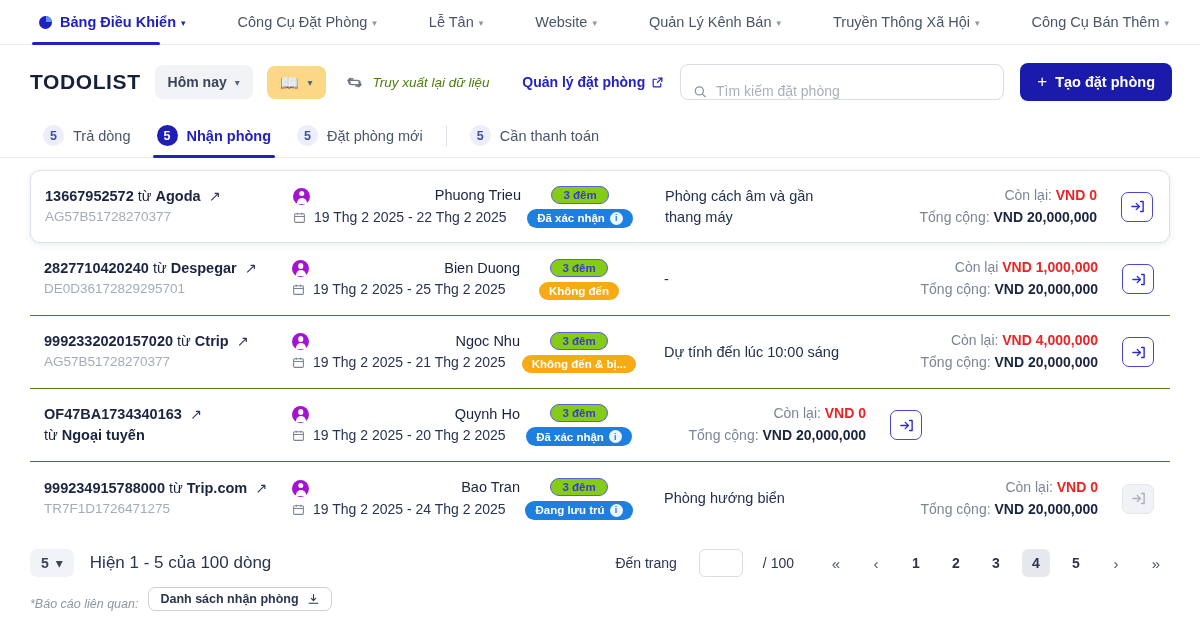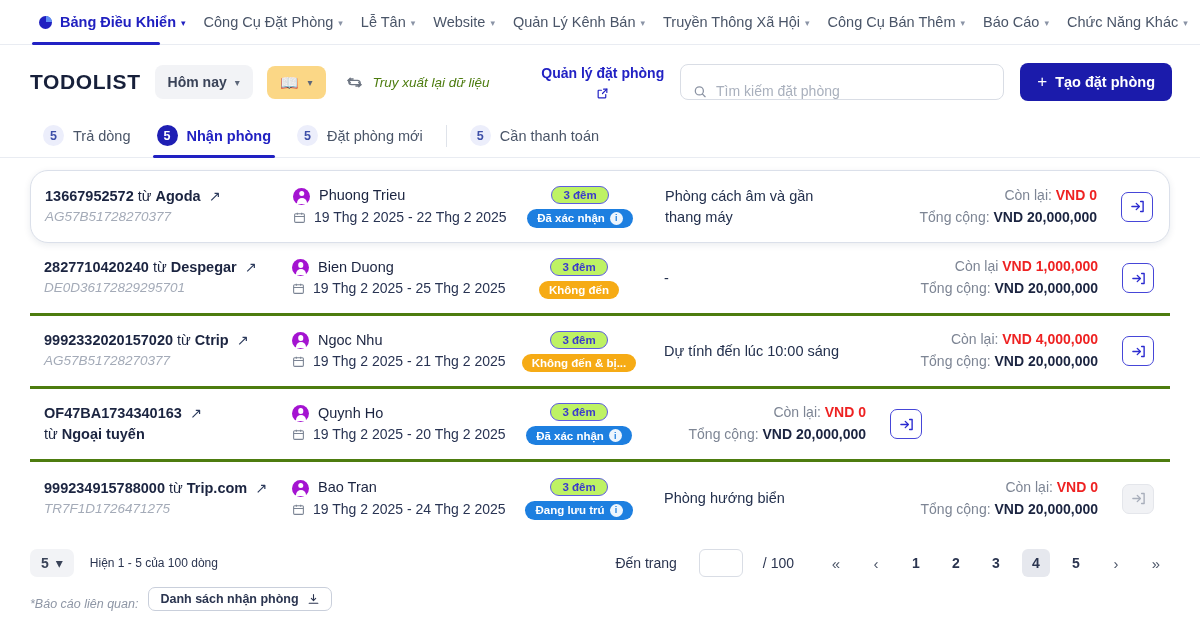--- a/index.html
+++ b/index.html
@@ -11,20 +11,21 @@
     overflow: hidden;
   }
 
   
   .topnav {
     height: 45px;
     display: flex; align-items: flex-start;
     padding: 0 14px 0 30px;
     border-bottom: 1px solid #e9ecf2;
     position: relative;
+    gap: 34px;
   }
   .nav-item {
     display: flex; align-items: center; gap: 5px;
     font-size: 14.5px; color: #4a5568;
     padding: 0 9px; height: 44px; white-space: nowrap;
     cursor: pointer;
   }
   .nav-item.active { color: #2020c0; font-weight: bold; }
   .nav-item .caret {
     font-size: 9px; color: #8a93a5; transform: translateY(1px);
@@ -69,21 +70,21 @@
     display: flex; align-items: center; gap: 9px;
     font-size: 13.5px; font-style: italic; color: #4d7c0f;
     margin-left: 6px; cursor: pointer;
   }
   .refresh svg { flex: none; }
   .header-right {
     margin-left: auto; display: flex; align-items: center; gap: 16px;
   }
   .link-manage {
     display: flex; align-items: center; gap: 6px;
-    font-size: 14px; font-weight: bold; color: #2222c4; cursor: pointer; flex-direction: column;
+    font-size: 14px; font-weight: bold; color: #2222c4; cursor: pointer;
   }
   .searchbox {
     width: 324px; height: 36px;
     border: 1px solid #d9dde5; border-radius: 8px;
     display: flex; align-items: flex-end; gap: 9px; padding: 0 12px;
   }
   .searchbox input {
     border: none; outline: none; font-size: 14px;
     font-family: inherit; color: #333; width: 100%; background: transparent;
   }
@@ -120,39 +121,39 @@
     content: ""; position: absolute; left: 9px; right: 9px; bottom: -1px;
     height: 3px; background: #2121c2; border-radius: 2px;
   }
   .tab-sep { width: 1px; height: 22px; background: #dfe3ea; margin: 0 10px 4px 10px; }
 
   
   .list { padding: 12px 30px 0 30px; }
   .row {
     display: flex; align-items: center;
     height: 73px; padding: 0 16px 0 14px;
-    border-bottom: 3px solid #4d7c0f;
+    border-bottom: 1px solid #4d7c0f;
     position: relative;
   }
   .row:last-child { border-bottom: none; }
   .row.focused {
-    border: 1px solid #dbe0ea; border-radius: 18px;
+    border: 1px solid #dbe0ea; border-radius: 10px;
     box-shadow: 0 2px 7px rgba(25,40,80,.09);
     background: #fff; z-index: 2;
   }
   .col-booking { width: 248px; flex: none; }
   .bk-line1 { font-size: 14.5px; color: #1b2440; line-height: 1.45; }
   .bk-line1 b { font-weight: bold; }
-  .bk-id2 { font-size: 13.5px; color: #a4abb8; line-height: 1.5; font-style: italic; }
+  .bk-id2 { font-size: 13.5px; color: #a4abb8; line-height: 1.5; }
   .ext { display: inline-block; margin-left: 4px; color: #2b3a5c; }
 
   .col-guest { width: 228px; flex: none; }
   .guest-name {
     display: flex; align-items: center; gap: 9px;
-    font-size: 14.5px; color: #1b2440; line-height: 1.5;
+    font-size: 14.5px; color: #1b2440; line-height: 1.5; justify-content: space-between;
   }
   .avatar {
     width: 17px; height: 17px; border-radius: 50%;
     background: #a413d1; flex: none; position: relative;
   }
   .avatar::before {
     content: ""; position: absolute; left: 50%; top: 3px;
     transform: translateX(-50%);
     width: 5.5px; height: 5.5px; border-radius: 50%; background: #fff;
   }
@@ -165,21 +166,21 @@
   .guest-dates {
     display: flex; align-items: center; gap: 8px;
     font-size: 14px; color: #293453; line-height: 1.5;
   }
 
   .col-badges {
     width: 118px; flex: none;
     display: flex; flex-direction: column; align-items: center; gap: 5px;
   }
   .badge-nights {
-    border: 1px solid #5d5de0; color: #3b3bcc; background: #bef264;
+    border: 1px solid #5d5de0; color: #3b3bcc; background: #84cc16;
     border-radius: 11px; font-size: 11.5px; font-weight: bold;
     padding: 2px 11px;
   }
   .badge-status {
     border-radius: 11px; font-size: 11.5px; font-weight: bold;
     padding: 3px 10px; color: #fff;
     display: flex; align-items: center; gap: 5px;
     max-width: 116px; white-space: nowrap; overflow: hidden;
   }
   .badge-status.blue { background: #1d7fe0; }
@@ -218,21 +219,21 @@
   .footer {
     display: flex; align-items: center;
     padding: 14px 30px 0 30px;
   }
   .rows-pill {
     display: flex; align-items: center; gap: 7px;
     background: #f2f3f6; border-radius: 7px;
     padding: 6px 11px; font-size: 14px; font-weight: bold; color: #3a4358;
     cursor: pointer;
   }
-  .showing { font-size: 12px; color: #2b3550; margin-left: 16px; }
+  .showing { font-size: 17px; color: #2b3550; margin-left: 16px; }
   .pager { margin-left: auto; display: flex; align-items: center; gap: 12px; }
   .pager-label { font-size: 14px; color: #2b3550; margin-right: 10px; }
   .pager-input {
     width: 44px; height: 28px; border: 1px solid #d9dde5; border-radius: 6px;
     font-family: inherit; font-size: 14px; text-align: center; outline: none;
   }
   .pager-total { font-size: 14px; color: #2b3550; margin: 0 16px 0 8px; }
   .pg {
     min-width: 28px; height: 28px; padding: 0 6px;
     display: flex; align-items: center; justify-content: center;

